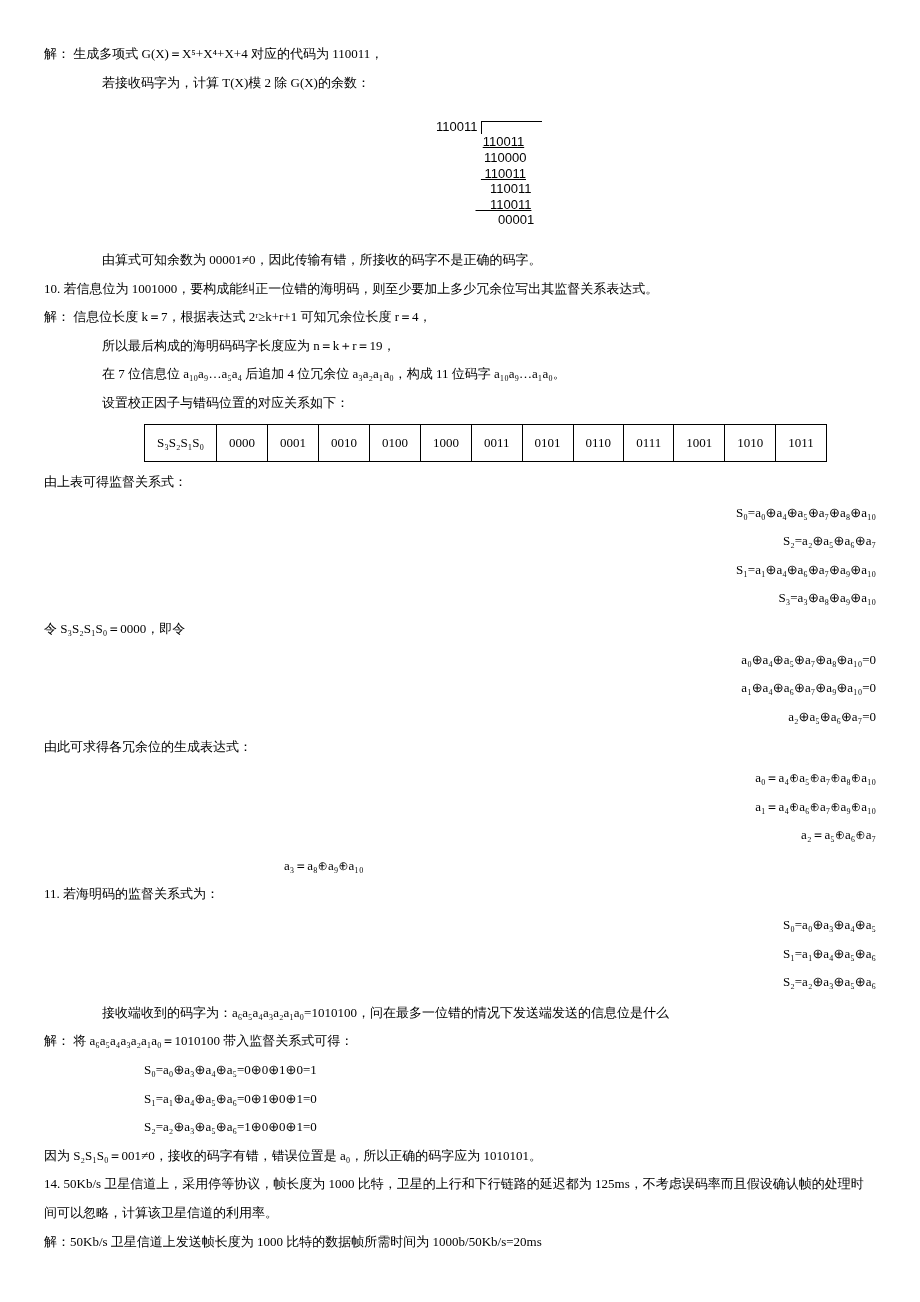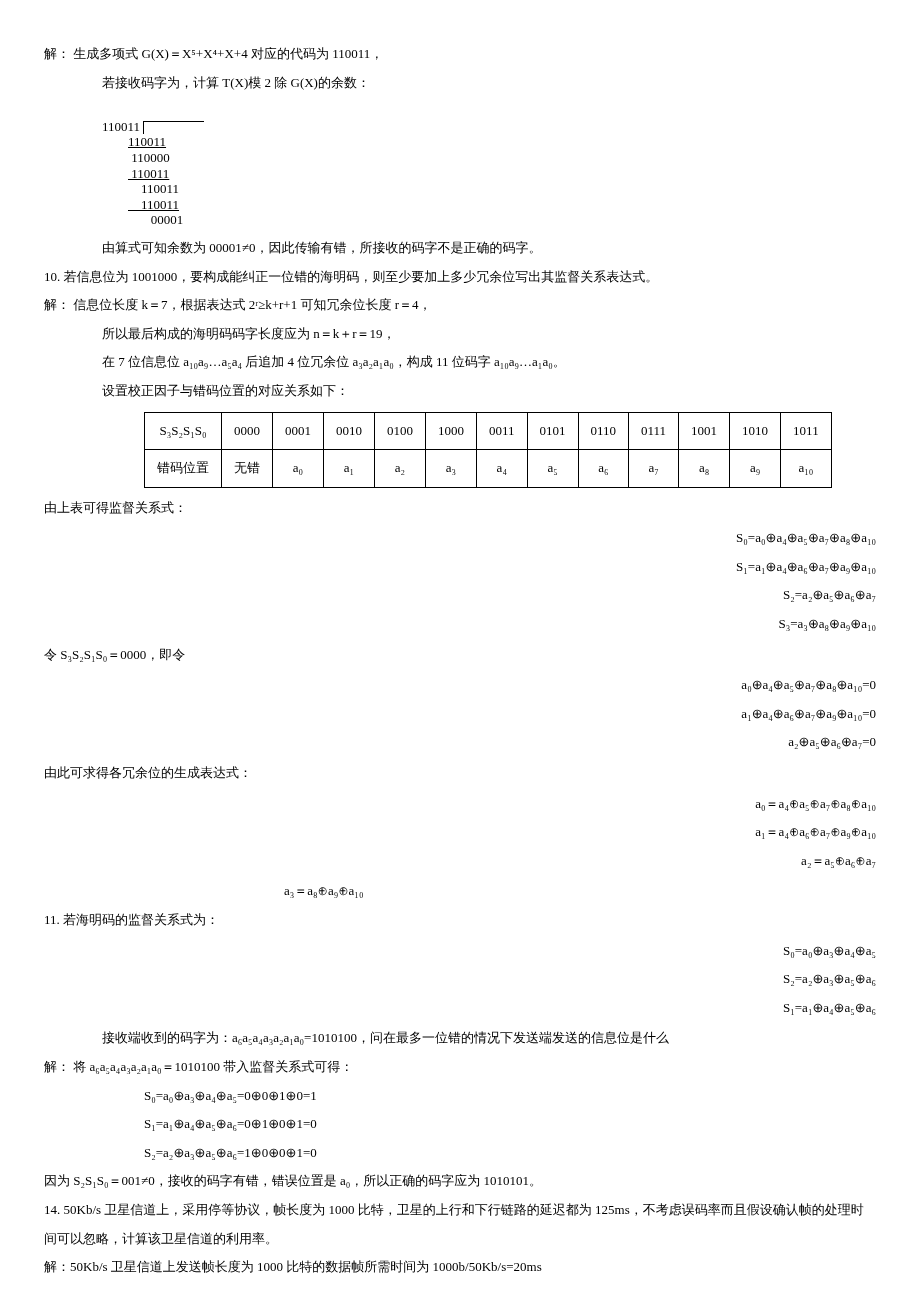--- a/index.html
+++ b/index.html
@@ -11,25 +11,26 @@
     color: #000;
     background: #fff;
     width: 920px;
     box-sizing: border-box;
   }
   .line { white-space: nowrap; overflow: hidden; }
   .indent2 { padding-left: 58px; }
   .sqrt-box {
     margin-left: 58px;
     margin-top: 6px;
-    margin-bottom: 6px;
-    font-family: Liberation Serif, serif;
+    margin-bottom: 18px;
+    font-family: Liberation Sans, sans-serif;
     line-height: 1.2;
     font-size: 13px;
     white-space: pre;
+    text-align: center;
   }
   .ul { text-decoration: underline; }
   table.err {
     border-collapse: collapse;
     margin: 6px 0 6px 100px;
     font-size: 13px;
   }
   table.err td, table.err th {
     border: 1px solid #000;
     padding: 4px 12px;
@@ -73,43 +74,28 @@
     <td>0100</td>
     <td>1000</td>
     <td>0011</td>
     <td>0101</td>
     <td>0110</td>
     <td>0111</td>
     <td>1001</td>
     <td>1010</td>
     <td>1011</td>
   </tr>
-  <tr>
-    <td>错码位置</td>
-    <td>无错</td>
-    <td>a₀</td>
-    <td>a₁</td>
-    <td>a₂</td>
-    <td>a₃</td>
-    <td>a₄</td>
-    <td>a₅</td>
-    <td>a₆</td>
-    <td>a₇</td>
-    <td>a₈</td>
-    <td>a₉</td>
-    <td>a₁₀</td>
-  </tr>
 </tbody>
   </table>
 
 <div class="line">由上表可得监督关系式：</div>
 <div class="eq-block">
   <div class="line">S₀=a₀⊕a₄⊕a₅⊕a₇⊕a₈⊕a₁₀</div>
+  <div class="line">S₂=a₂⊕a₅⊕a₆⊕a₇</div>
   <div class="line">S₁=a₁⊕a₄⊕a₆⊕a₇⊕a₉⊕a₁₀</div>
-  <div class="line">S₂=a₂⊕a₅⊕a₆⊕a₇</div>
   <div class="line">S₃=a₃⊕a₈⊕a₉⊕a₁₀</div>
 </div>
 
 <div class="line">令 S₃S₂S₁S₀＝0000，即令</div>
 <div class="eq-block">
   <div class="line">a₀⊕a₄⊕a₅⊕a₇⊕a₈⊕a₁₀=0</div>
   <div class="line">a₁⊕a₄⊕a₆⊕a₇⊕a₉⊕a₁₀=0</div>
   <div class="line">a₂⊕a₅⊕a₆⊕a₇=0</div>
 </div>
 
@@ -117,22 +103,22 @@
 <div class="eq-block">
   <div class="line">a₀＝a₄⊕a₅⊕a₇⊕a₈⊕a₁₀</div>
   <div class="line">a₁＝a₄⊕a₆⊕a₇⊕a₉⊕a₁₀</div>
   <div class="line">a₂＝a₅⊕a₆⊕a₇</div>
 </div>
 <div class="line eq-block2" style="padding-left:240px;">a₃＝a₈⊕a₉⊕a₁₀</div>
 
 <div class="line">11.  若海明码的监督关系式为：</div>
 <div class="eq-block">
   <div class="line">S₀=a₀⊕a₃⊕a₄⊕a₅</div>
+  <div class="line">S₁=a₁⊕a₄⊕a₅⊕a₆</div>
   <div class="line">S₂=a₂⊕a₃⊕a₅⊕a₆</div>
-  <div class="line">S₁=a₁⊕a₄⊕a₅⊕a₆</div>
 </div>
 
 <div class="line indent2">接收端收到的码字为：a₆a₅a₄a₃a₂a₁a₀=1010100，问在最多一位错的情况下发送端发送的信息位是什么</div>
 <div class="line">解：  将 a₆a₅a₄a₃a₂a₁a₀＝1010100 带入监督关系式可得：</div>
 <div class="line" style="padding-left:100px;">S₀=a₀⊕a₃⊕a₄⊕a₅=0⊕0⊕1⊕0=1</div>
 <div class="line" style="padding-left:100px;">S₁=a₁⊕a₄⊕a₅⊕a₆=0⊕1⊕0⊕1=0</div>
 <div class="line" style="padding-left:100px;">S₂=a₂⊕a₃⊕a₅⊕a₆=1⊕0⊕0⊕1=0</div>
 <div class="line">因为 S₂S₁S₀＝001≠0，接收的码字有错，错误位置是 a₀，所以正确的码字应为 1010101。</div>
 <div class="line" style="white-space:normal;">14.  50Kb/s 卫星信道上，采用停等协议，帧长度为 1000 比特，卫星的上行和下行链路的延迟都为 125ms，不考虑误码率而且假设确认帧的处理时间可以忽略，计算该卫星信道的利用率。</div>
 <div class="line">解：50Kb/s 卫星信道上发送帧长度为 1000 比特的数据帧所需时间为 1000b/50Kb/s=20ms</div>

